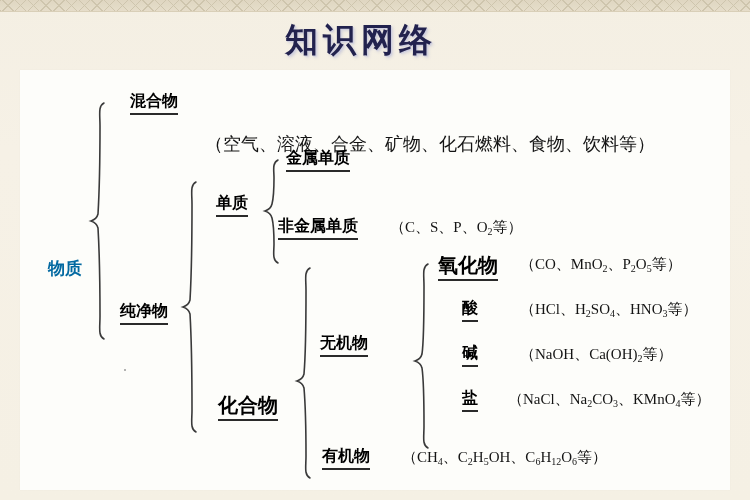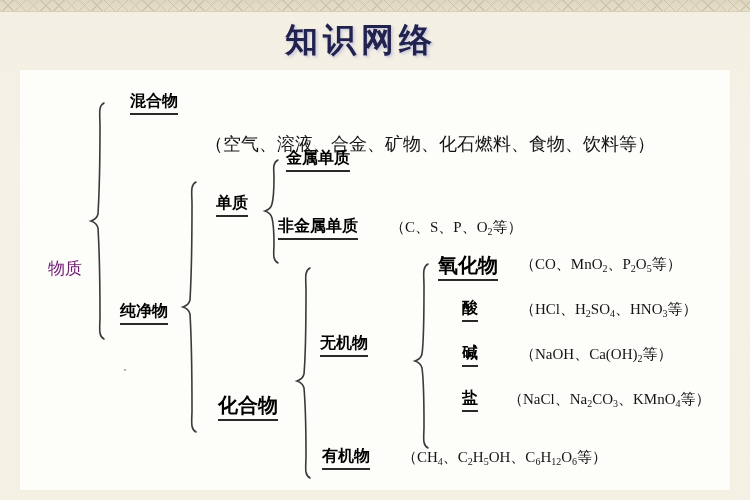--- a/index.html
+++ b/index.html
@@ -67,21 +67,21 @@
 
   
   .node {
     position: absolute;
     white-space: nowrap;
     font-family: "Liberation Serif", "DejaVu Serif", serif;
     font-weight: bold;
     line-height: 1;
   }
   .node.red   { color: #000000; }
-  .node.black { color: #701a75; font-weight: normal; text-align: right; }
+  .node.black { color: #0369a1; font-weight: bold; text-align: right; }
 
   .node .ul {
     display: block;
     height: 2px;
     background: #2a2a2a;
     margin-top: 4px;
   }
 
   
   .formula {

